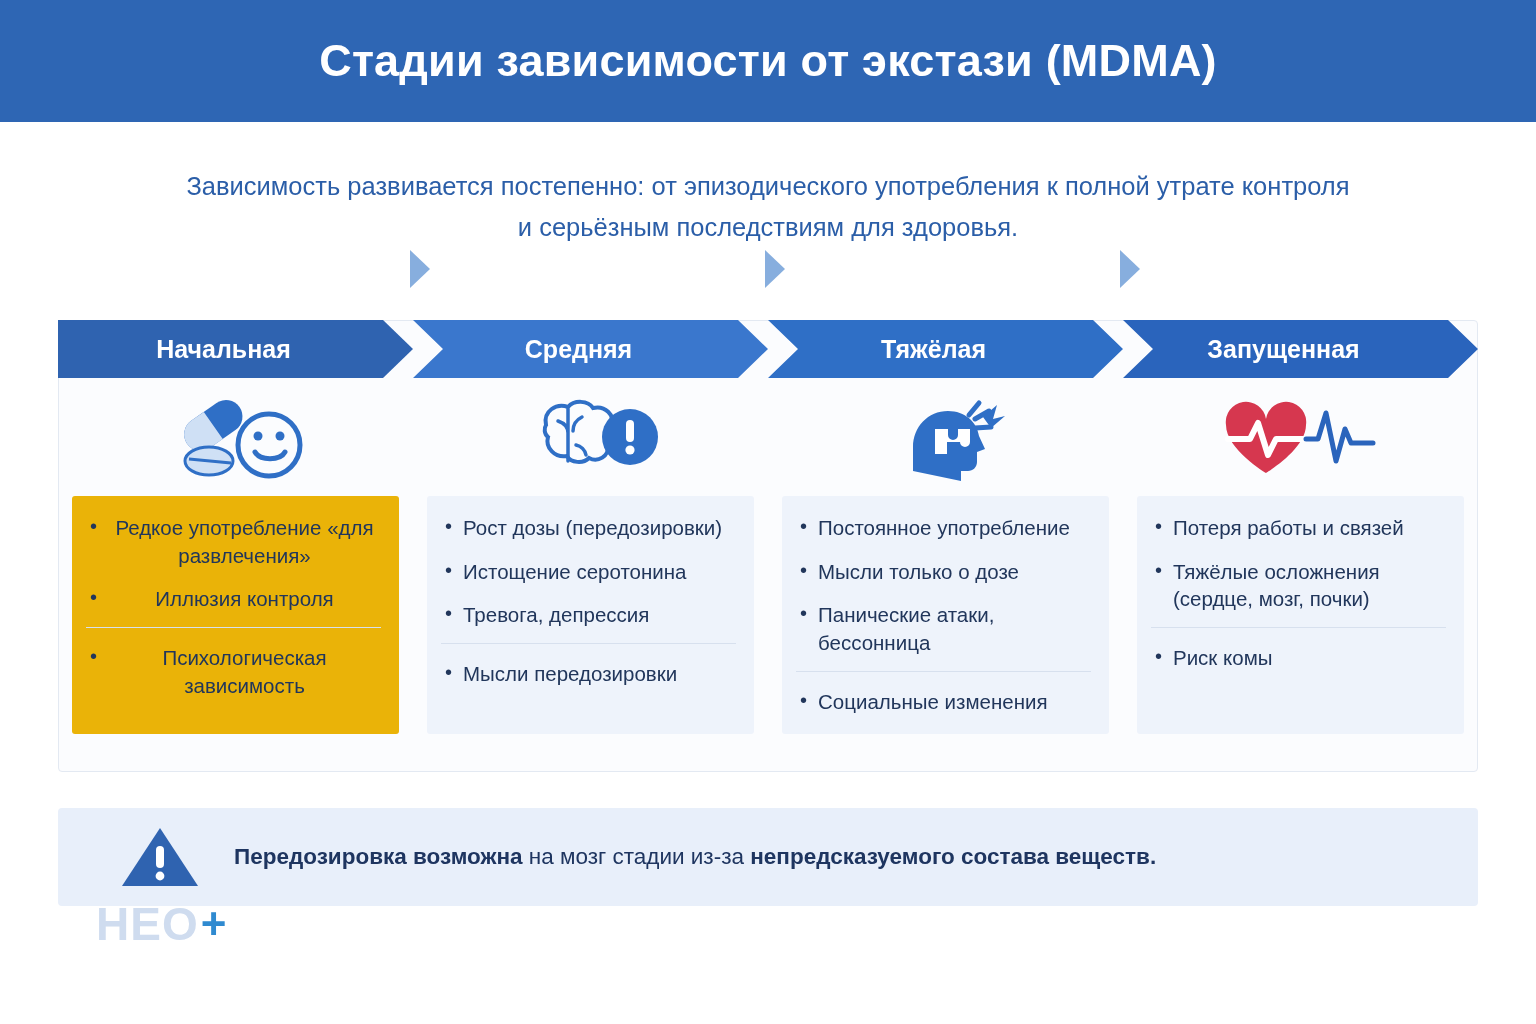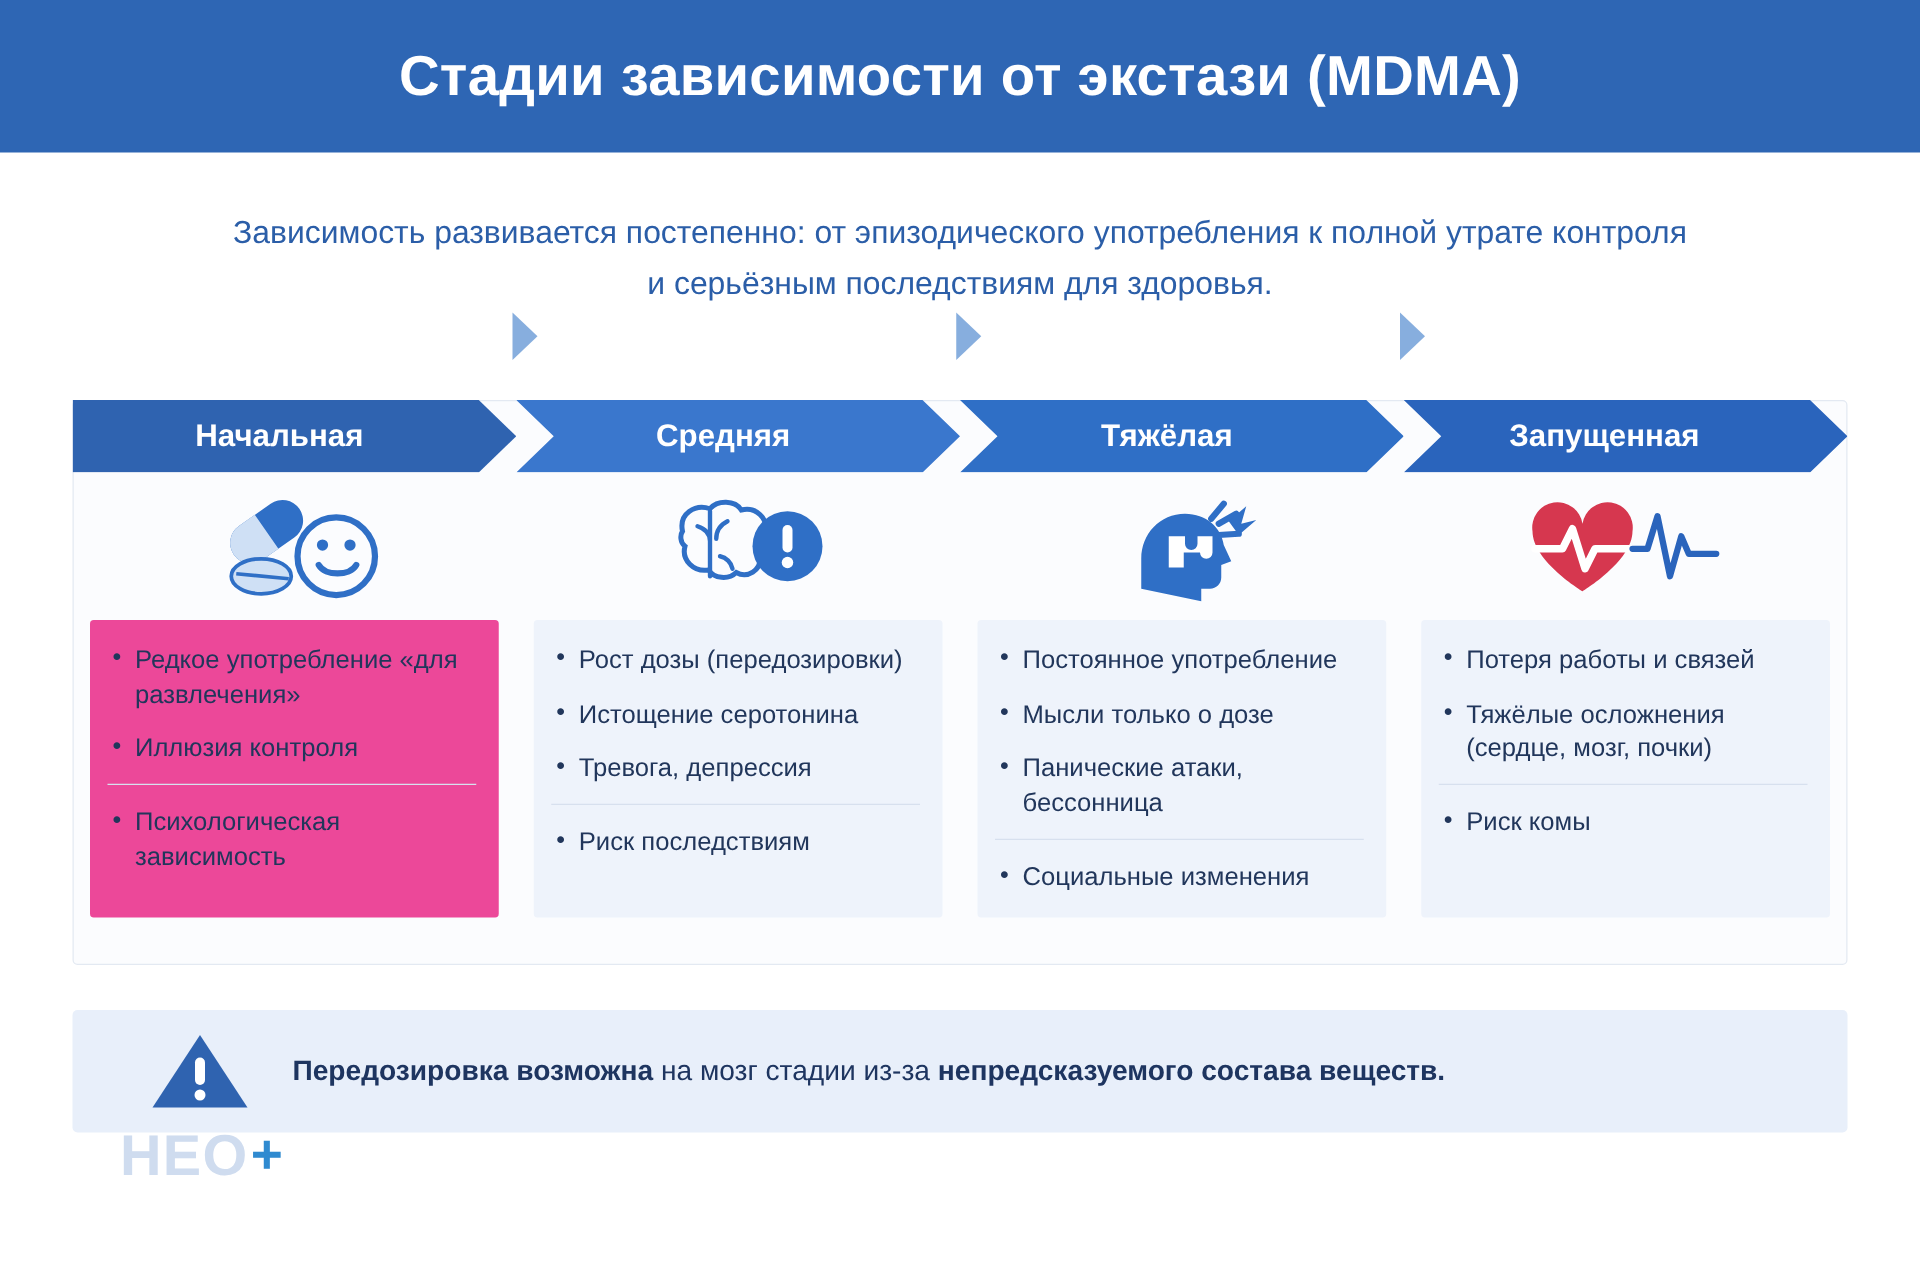--- a/index.html
+++ b/index.html
@@ -99,21 +99,21 @@
   }
 
   .card {
     margin: 0 14px;
     background: #eef3fb;
     border-radius: 3px;
     padding: 18px 18px 16px 14px;
     min-height: 238px;
     box-sizing: border-box;
   }
-  .stage:nth-child(1) .card { background: #ec4899; }
+  .stage:nth-child(1) .card { background: #eab308; text-align: center; }
   .stage:nth-child(2) .card { background: #eef3fb; }
   .stage:nth-child(3) .card { background: #eef3fb; }
   .stage:nth-child(4) .card { background: #eef3fb; }
 
   .bullets { list-style: none; margin: 0; padding: 0; }
   .bullets li {
     position: relative;
     padding-left: 22px;
     color: #21365b;
     font-size: 20.5px;
@@ -243,21 +243,21 @@
         <circle cx="124" cy="50" r="28" fill="#2f6fc6"></circle>
         <rect x="120" y="33" width="8" height="22" rx="4" fill="#ffffff"></rect>
         <circle cx="124" cy="63" r="4.6" fill="#ffffff"></circle>
       </svg>
     </div>
     <div class="card">
       <ul class="bullets">
         <li>Рост дозы (передозировки)</li>
         <li>Истощение серотонина</li>
         <li class="sep">Тревога, депрессия</li>
-        <li>Риск последствиям</li>
+        <li>Мысли передозировки</li>
       </ul>
     </div>
   </div>
 
   <div class="stage">
     <div class="banner">
       <span>Тяжёлая</span>
     </div>
     <div class="icon-area">
       <svg width="170" height="100" viewBox="0 0 170 100">

